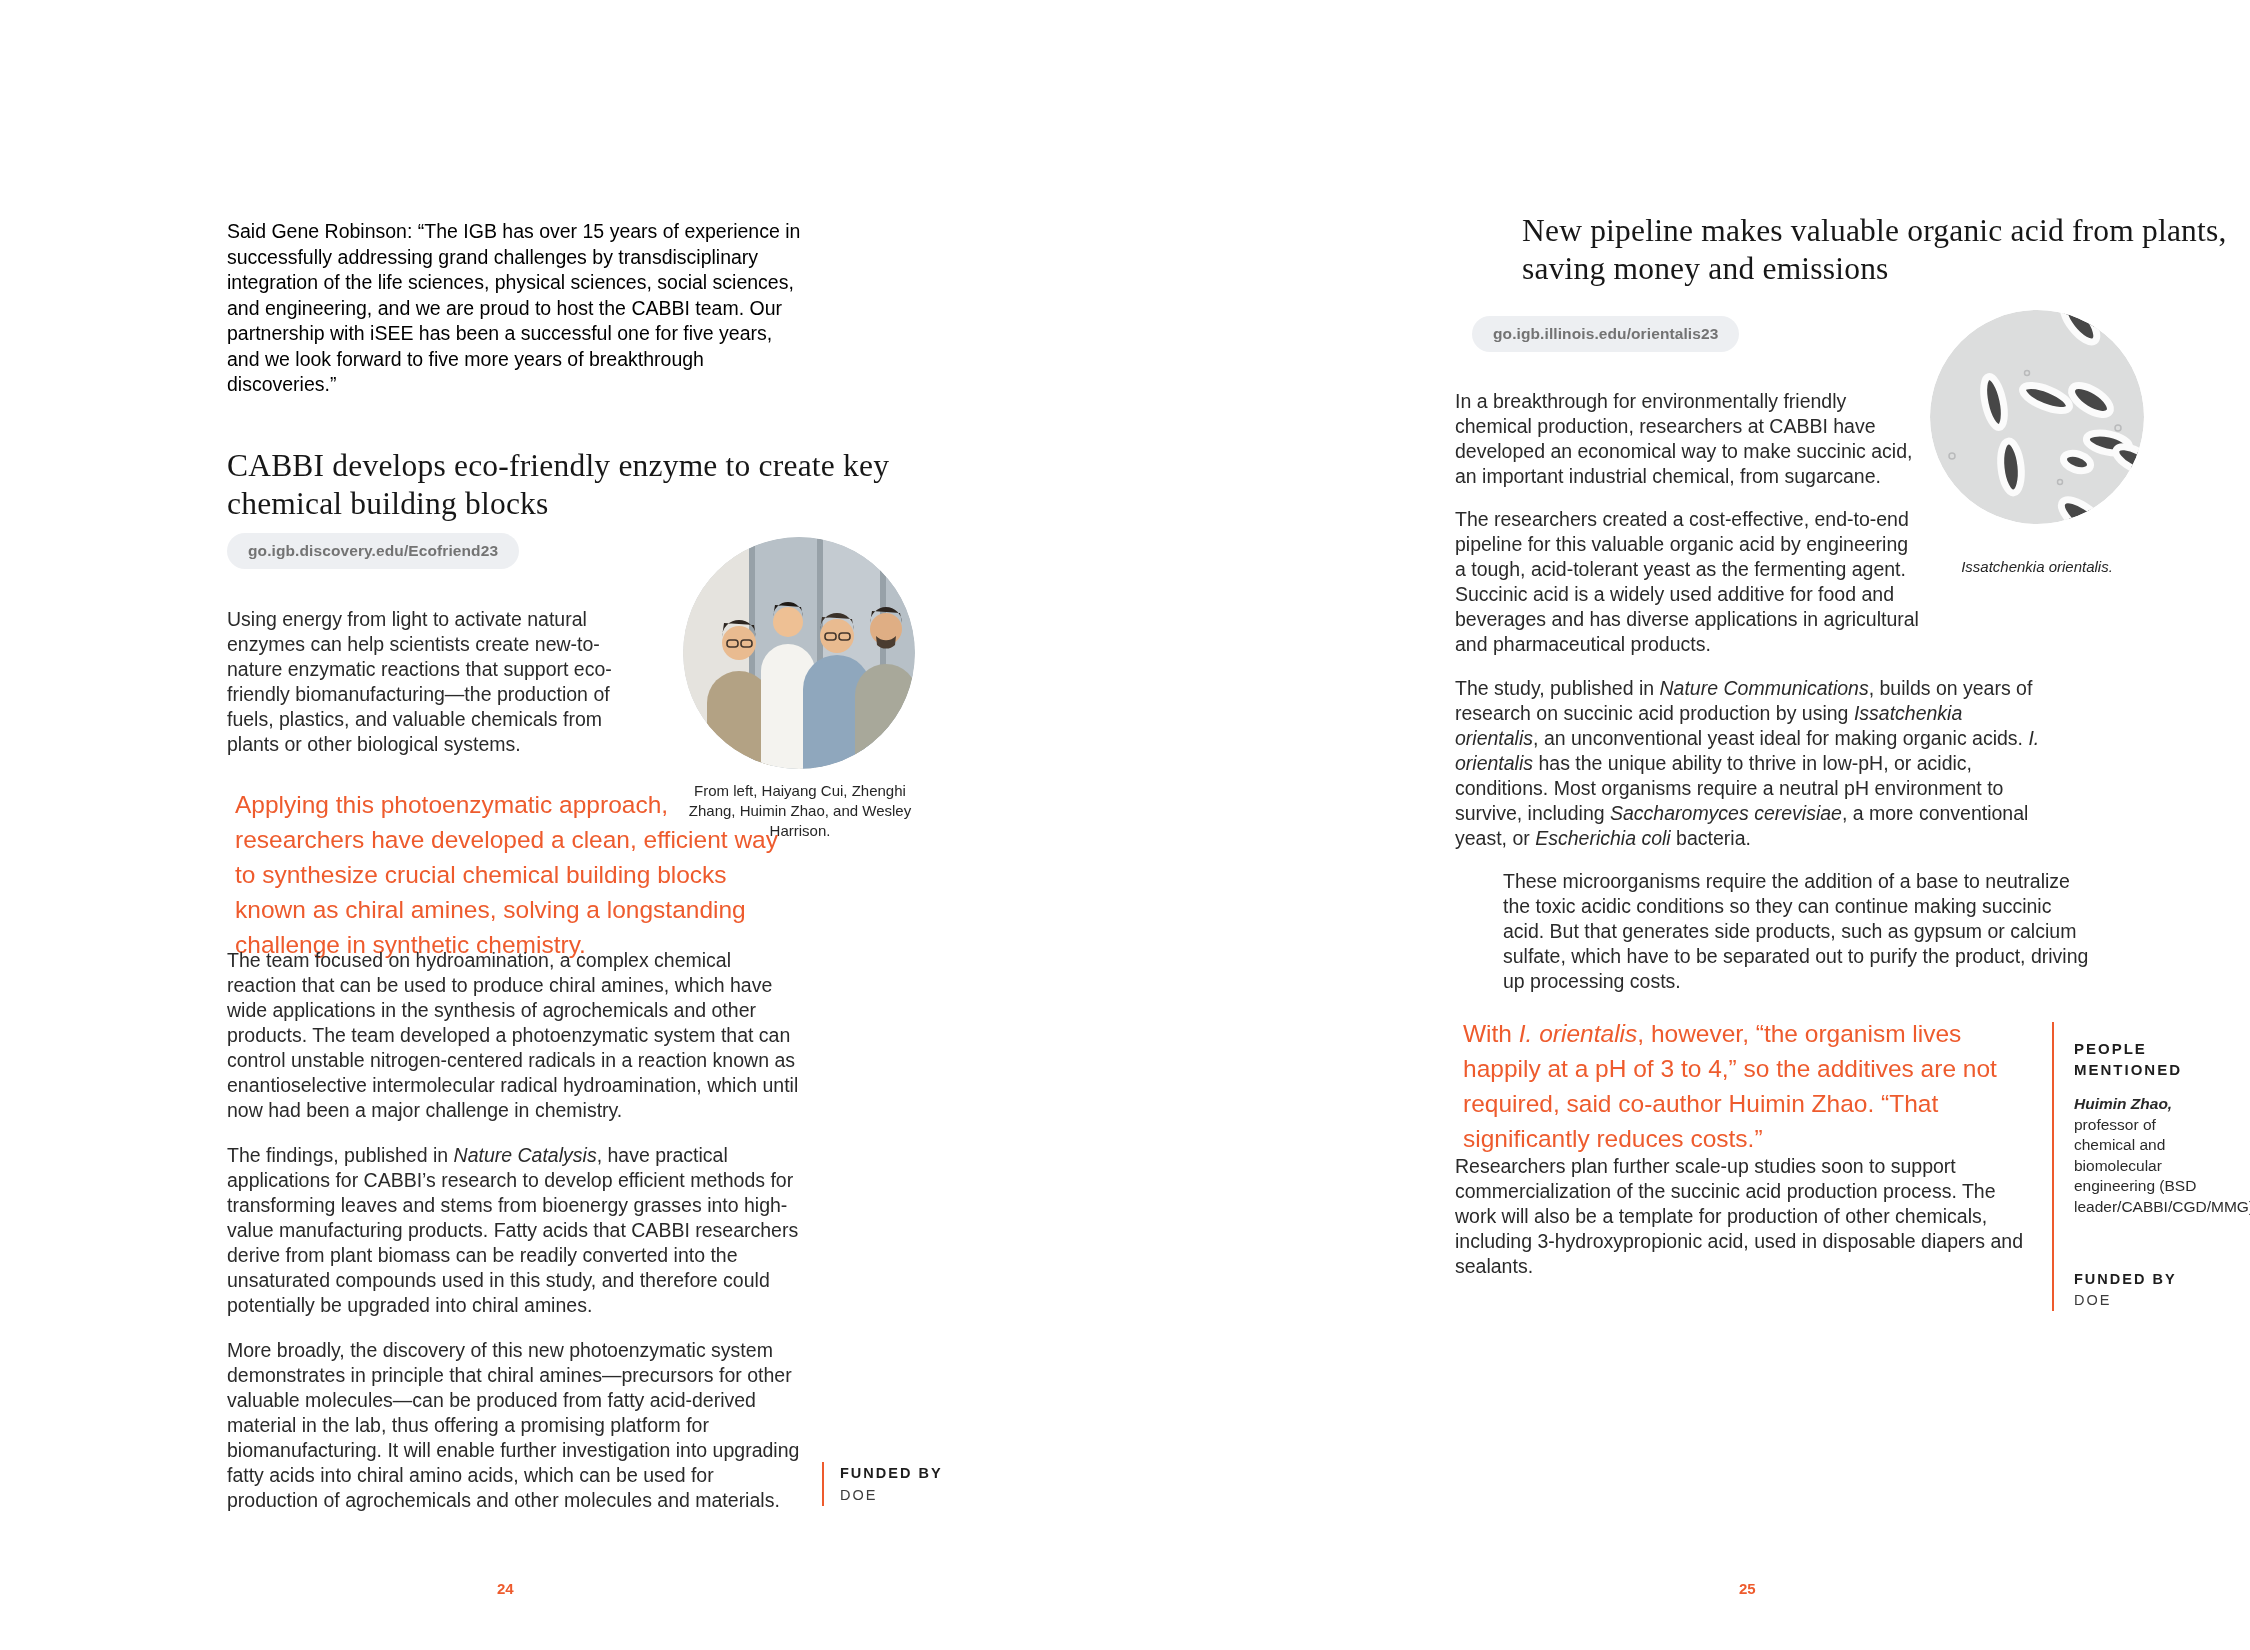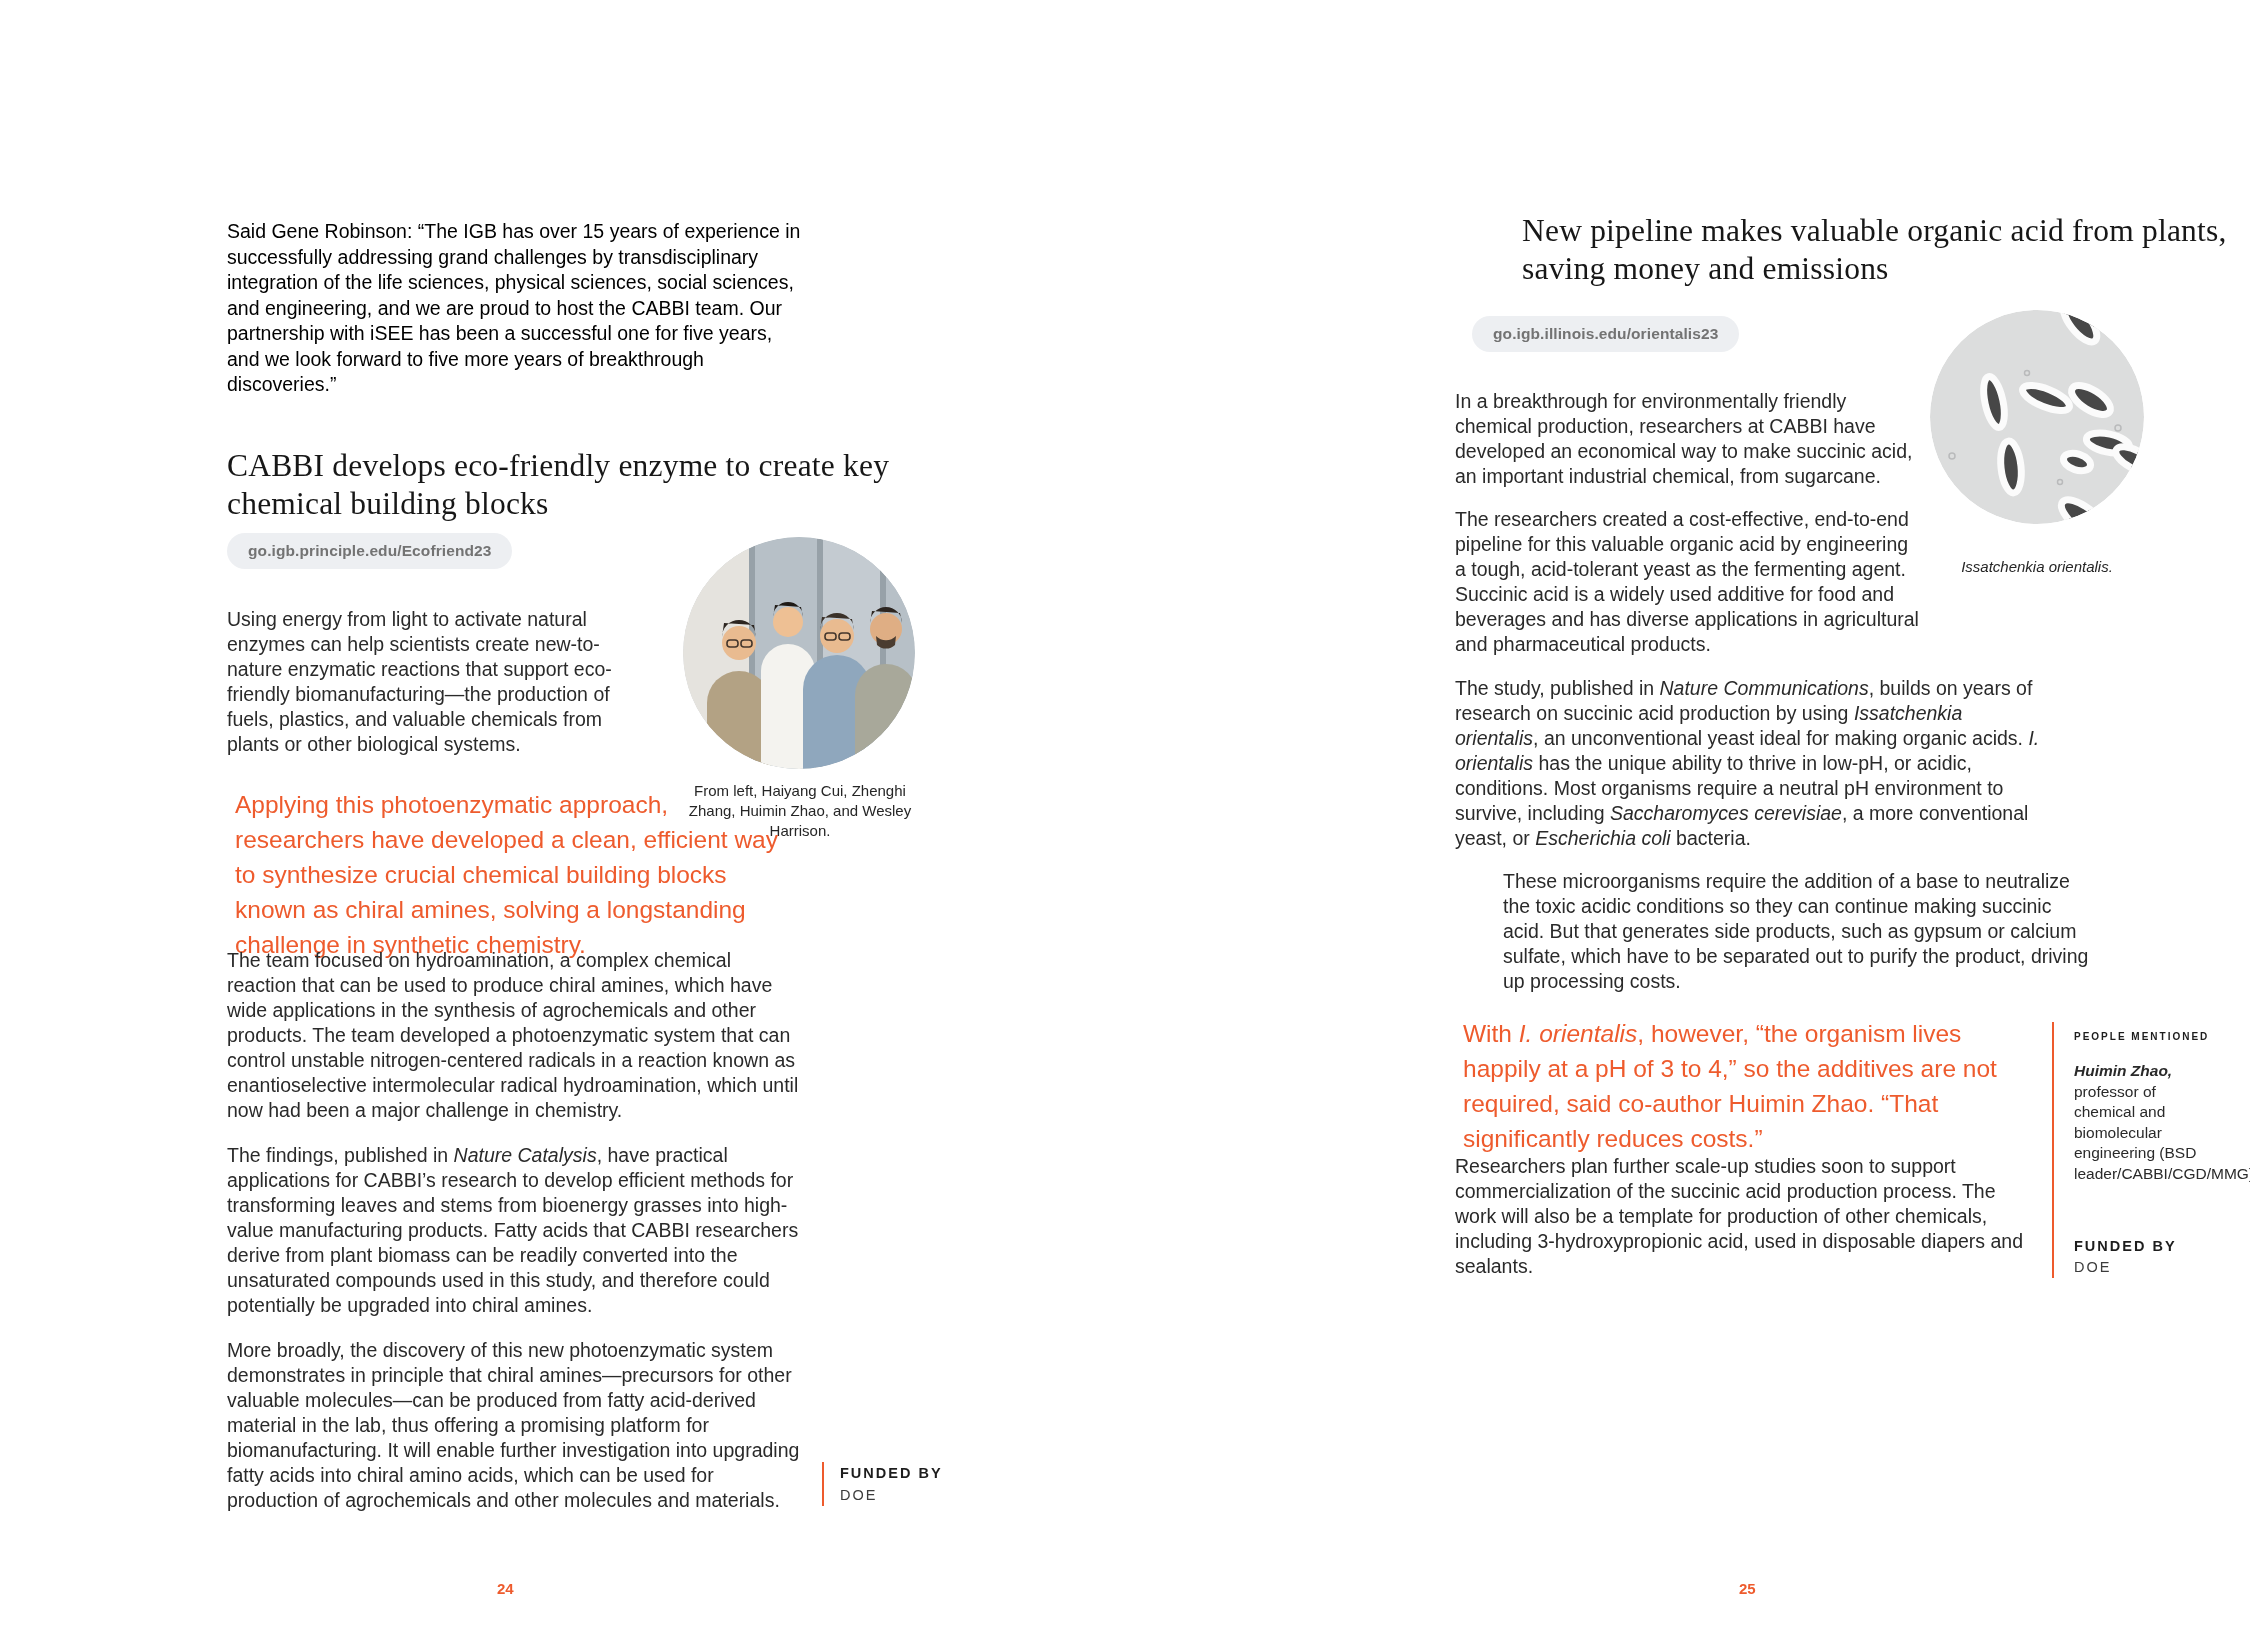--- a/index.html
+++ b/index.html
@@ -20,37 +20,37 @@
   }
   .pull-quote{font-size:24.5px;line-height:35px;color:#ee5b2d;margin:8px;}
   .caption{font-size:15px;line-height:20px;color:#262626;text-align:center;margin:0;}
   .caption-italic{font-style:italic;}
   .photo-ring{border-radius:50%;overflow:hidden;display:block;}
   .funded{border-left:2.5px solid #ee5b2d;padding-left:16px;}
   .funded-label{font-size:14.5px;font-weight:700;letter-spacing:2px;color:#1d1d1d;line-height:22px;}
   .funded-value{font-size:14.5px;font-weight:400;letter-spacing:2px;color:#3c3c3c;line-height:22px;}
   .pagenum{font-size:15px;font-weight:700;color:#ee5b2d;}
   .sidebar{border-left:2.5px solid #ee5b2d;padding-left:20px;width:146px;}
-  .sidebar-label{font-size:10px;font-weight:700;letter-spacing:2px;line-height:21px;color:#1d1d1d;margin:4px 0 14px 0;}
+  .sidebar-label{font-size:15px;font-weight:700;letter-spacing:2px;line-height:21px;color:#1d1d1d;margin:16px 0 14px 0;}
   .sidebar-person{font-size:15.5px;line-height:20.5px;color:#2a2a2a;margin:0 0 52px 0;}
   .sidebar-funded-label{font-size:14.5px;font-weight:700;letter-spacing:2px;color:#1d1d1d;line-height:21px;margin:0;}
   .sidebar-funded-value{font-size:14.5px;letter-spacing:2px;color:#3c3c3c;line-height:21px;margin:0;}
 </style>
 </head>
 <body>
 
 <div class="spread">
 
   <section>
 
     <p class="abs intro-text" style="left:227px;top:219px;width:574px;">Said Gene Robinson: “The IGB has over 15 years of experience in successfully addressing grand challenges by transdisciplinary integration of the life sciences, physical sciences, social sciences, and engineering, and we are proud to host the CABBI team. Our partnership with iSEE has been a successful one for five years, and we look forward to five more years of breakthrough discoveries.”</p>
 
     <h1 class="abs headline" style="left:227px;top:447px;width:690px;">CABBI develops eco-friendly enzyme to create key chemical building blocks</h1>
 
-    <span class="abs pill" style="left:227px;top:533px;">go.igb.principle.edu/Ecofriend23</span>
+    <span class="abs pill" style="left:227px;top:533px;">go.igb.discovery.edu/Ecofriend23</span>
 
     <p class="abs body-text" style="left:227px;top:607px;width:428px;">Using energy from light to activate natural enzymes can help scientists create new-to-nature enzymatic reactions that support eco-friendly biomanufacturing—the production of fuels, plastics, and valuable chemicals from plants or other biological systems.</p>
 
     <span class="abs photo-ring" style="left:683px;top:537px;width:232px;height:232px;">
       <svg width="232" height="232" viewBox="0 0 232 232">
         <defs>
             <clipPath id="pc">
               <circle cx="116" cy="116" r="116"></circle>
             </clipPath>
           </defs>

